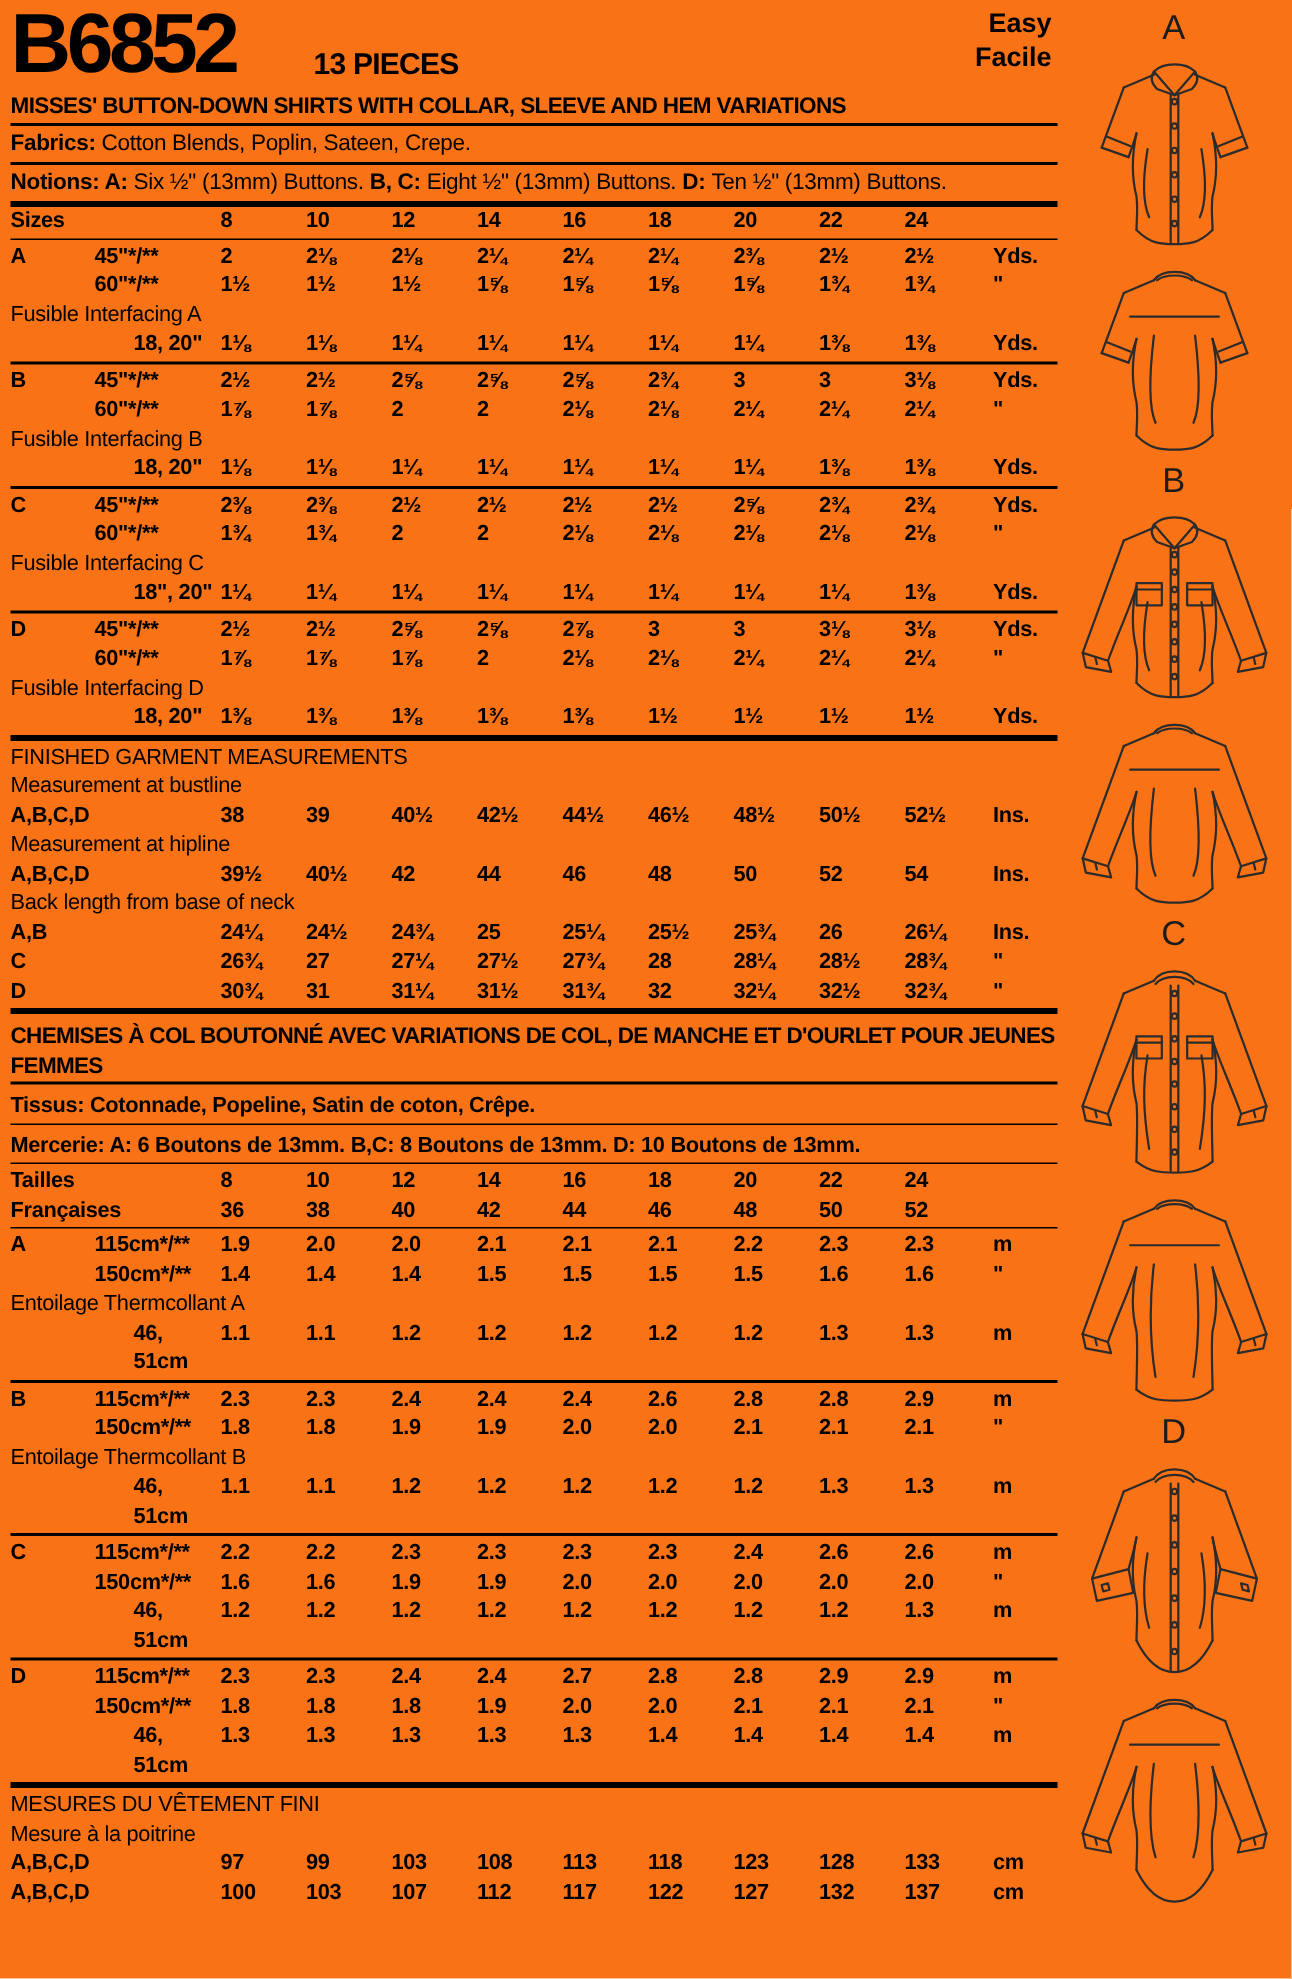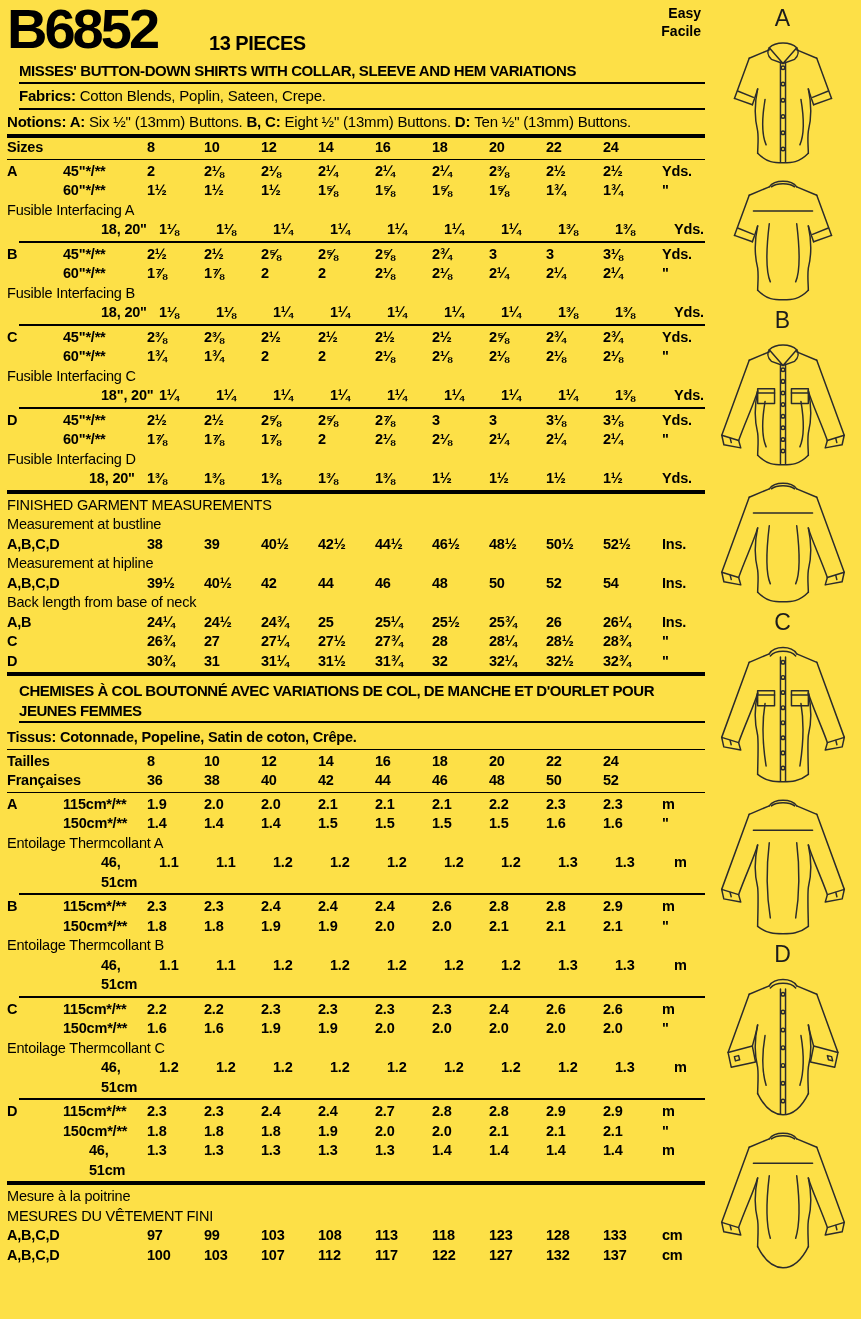--- a/index.html
+++ b/index.html
@@ -1,35 +1,35 @@
 <!DOCTYPE html>
 <html><head>
 <meta charset="utf-8">
 <style>
   * { box-sizing: border-box; margin: 0; padding: 0; }
   html, body { background: #ffffff; }
   .page {
     position: relative; width: 861px; height: 1319px; overflow: hidden;
-    background: #fde047; color: #000;
+    background: #f97316; color: #000;
     font-family: "Liberation Sans", sans-serif;
   }
   .left { position: absolute; left: 7px; top: 2px; width: 698px; }
   .right {
     position: absolute; left: 704px; top: 0; width: 157px; height: 1319px;
     display: flex; flex-direction: column; align-items: center; gap: 4px; padding-top: 6px;
   }
   .brand-row { display: flex; align-items: flex-start; height: 58px; }
   .pattern-number { font-size: 56px; font-weight: 700; letter-spacing: -3px; line-height: 0.95; }
   .pieces { font-size: 20px; font-weight: 700; letter-spacing: -0.5px; margin-left: 52px; margin-top: 30px; }
-  .difficulty { margin-left: auto; text-align: right; font-weight: 700; font-size: 14px; line-height: 1.3; padding-right: 4px; padding-top: 2px; }
+  .difficulty { margin-left: auto; text-align: right; font-weight: 700; font-size: 18px; line-height: 1.3; padding-right: 4px; padding-top: 2px; }
   .title-line { font-size: 15px; font-weight: 700; letter-spacing: -0.4px; padding: 2px 0 3px; }
   .rich { font-size: 15px; letter-spacing: -0.2px; padding: 3px 0 4px; }
   .rich .b { font-weight: 700; text-align: center; }
   .rb1 { border-bottom: 1.5px solid #000; }
-  .rb2 { border-bottom: 2.5px solid #000; margin-left: 12px; }
+  .rb2 { border-bottom: 2.5px solid #000; }
   .rb3 { border-bottom: 4px solid #000; }
   .trow { min-height: 19.5px; line-height: 19.5px; font-size: 14.5px; font-weight: 700; letter-spacing: -0.2px; }
   .trow.rb1, .trow.rb2, .trow.rb3 { padding-bottom: 1px; margin-bottom: 2px; }
   .grid { display: grid; grid-template-columns: 56px 84px repeat(9, 57px) 1fr; }
   .wide .c-label { grid-column: 1 / 3; }
   .ind .c-sub { padding-left: 26px; }
   .c-unit { padding-left: 2px; }
   .span-row { font-weight: 400; }
   .fr-title { font-size: 15px; font-weight: 700; letter-spacing: -0.45px; padding: 3px 0 4px; min-height: 22px; }
   .view-label { font-size: 23px; line-height: 24px; font-weight: 400; color: #1c1c1c; }
@@ -300,20 +300,21 @@
           <div class="c-val">31½</div>
           <div class="c-val">31¾</div>
           <div class="c-val">32</div>
           <div class="c-val">32¼</div>
           <div class="c-val">32½</div>
           <div class="c-val">32¾</div>
           <div class="c-unit" style="grid-column: 12;">"</div>
         </div>
         <div class="trow rb2 fr-title">CHEMISES À COL BOUTONNÉ AVEC VARIATIONS DE COL, DE MANCHE ET D'OURLET POUR JEUNES FEMMES</div>
         <div class="trow rb1 rich"><span class="b">Tissus: </span><span>Cotonnade, Popeline, Satin de coton, Crêpe.</span></div>
+        <div class="trow rb1 rich"><span class="b">Mercerie: A: </span><span>6 Boutons de 13mm. </span><span class="b">B,C: </span><span>8 Boutons de 13mm. </span><span class="b">D: </span><span>10 Boutons de 13mm.</span></div>
         <div class="trow grid wide">
           <div class="c-label">Tailles</div>
           <div class="c-val">8</div>
           <div class="c-val">10</div>
           <div class="c-val">12</div>
           <div class="c-val">14</div>
           <div class="c-val">16</div>
           <div class="c-val">18</div>
           <div class="c-val">20</div>
           <div class="c-val">22</div>
@@ -440,21 +441,20 @@
           <div class="c-val">1.6</div>
           <div class="c-val">1.9</div>
           <div class="c-val">1.9</div>
           <div class="c-val">2.0</div>
           <div class="c-val">2.0</div>
           <div class="c-val">2.0</div>
           <div class="c-val">2.0</div>
           <div class="c-val">2.0</div>
           <div class="c-unit" style="grid-column: 12;">"</div>
         </div>
-        <div class="trow span-row">Entoilage Thermcollant C</div>
         <div class="trow ind rb2 grid">
           <div class="c-label"></div>
           <div class="c-sub">46, 51cm</div>
           <div class="c-val">1.2</div>
           <div class="c-val">1.2</div>
           <div class="c-val">1.2</div>
           <div class="c-val">1.2</div>
           <div class="c-val">1.2</div>
           <div class="c-val">1.2</div>
           <div class="c-val">1.2</div>
@@ -497,22 +497,22 @@
           <div class="c-val">1.3</div>
           <div class="c-val">1.3</div>
           <div class="c-val">1.3</div>
           <div class="c-val">1.3</div>
           <div class="c-val">1.4</div>
           <div class="c-val">1.4</div>
           <div class="c-val">1.4</div>
           <div class="c-val">1.4</div>
           <div class="c-unit" style="grid-column: 12;">m</div>
         </div>
+        <div class="trow span-row">MESURES DU VÊTEMENT FINI</div>
         <div class="trow span-row">Mesure à la poitrine</div>
-        <div class="trow span-row">MESURES DU VÊTEMENT FINI</div>
         <div class="trow grid wide">
           <div class="c-label">A,B,C,D</div>
           <div class="c-val">97</div>
           <div class="c-val">99</div>
           <div class="c-val">103</div>
           <div class="c-val">108</div>
           <div class="c-val">113</div>
           <div class="c-val">118</div>
           <div class="c-val">123</div>
           <div class="c-val">128</div>

